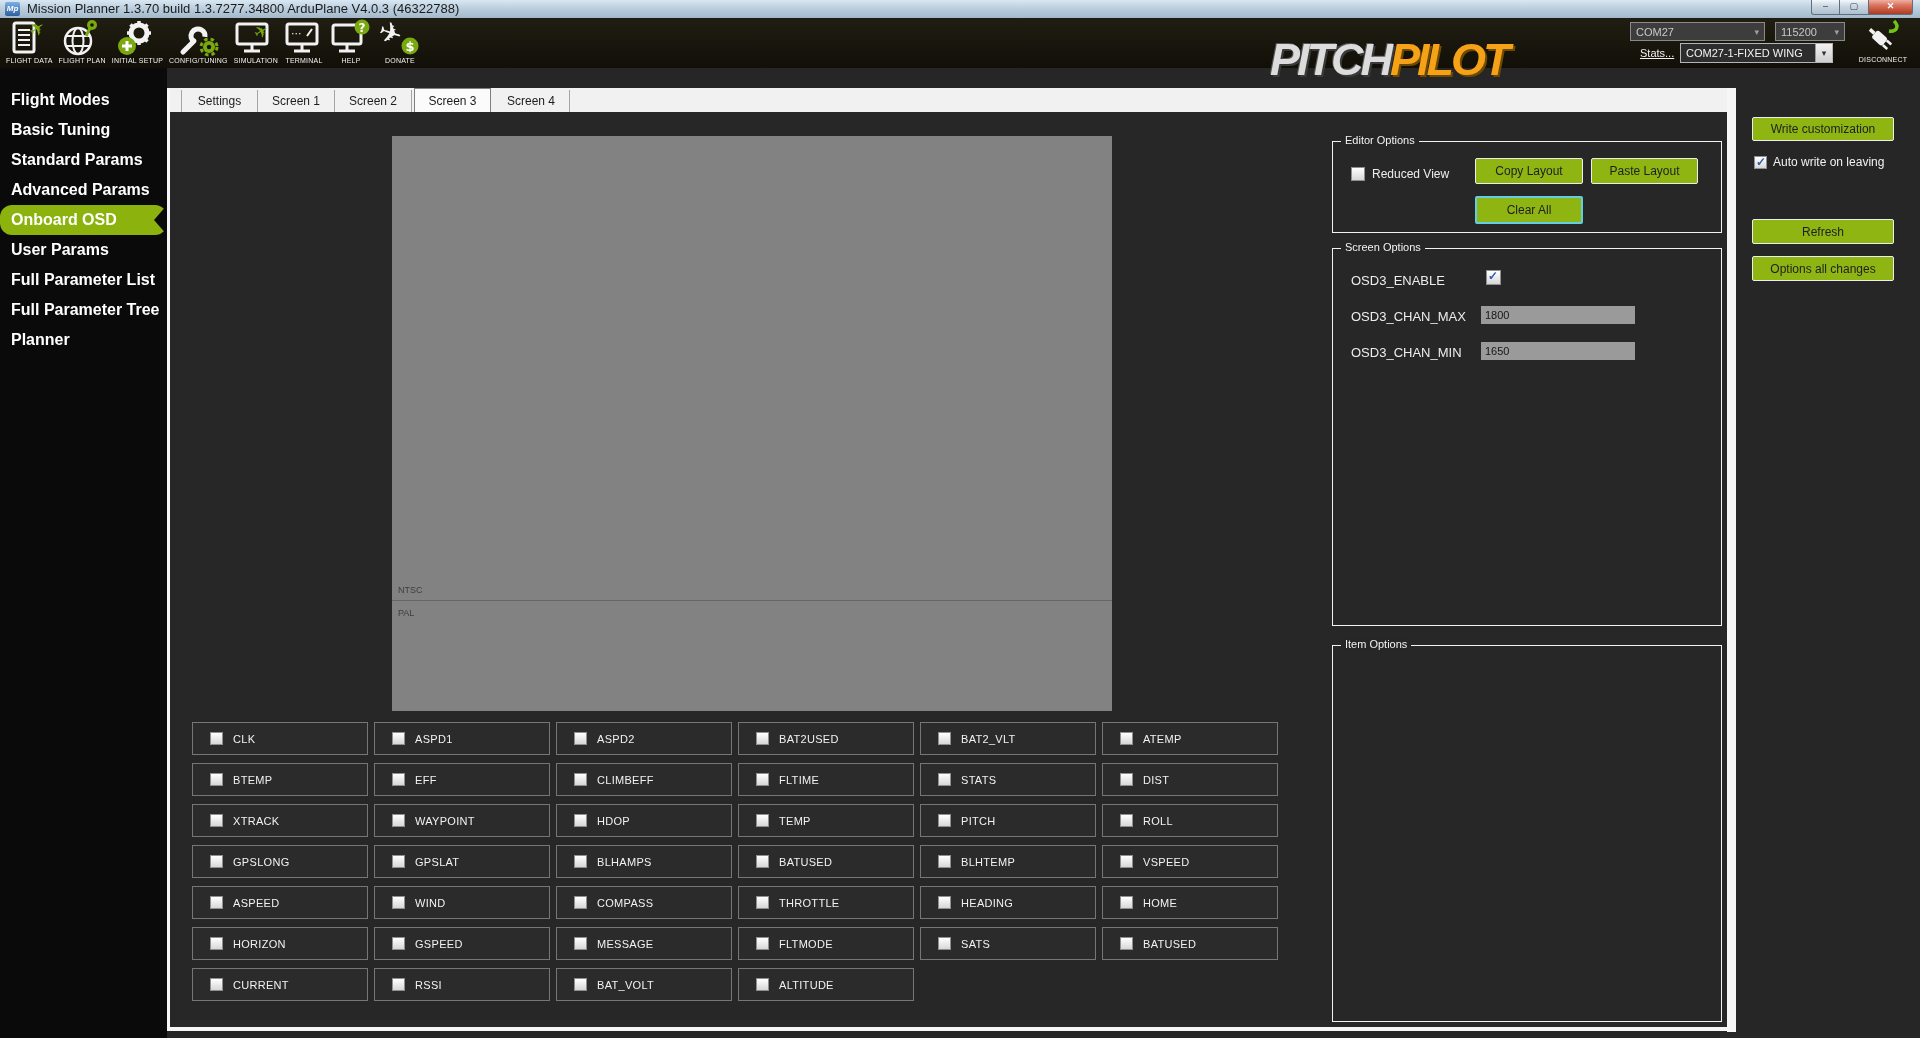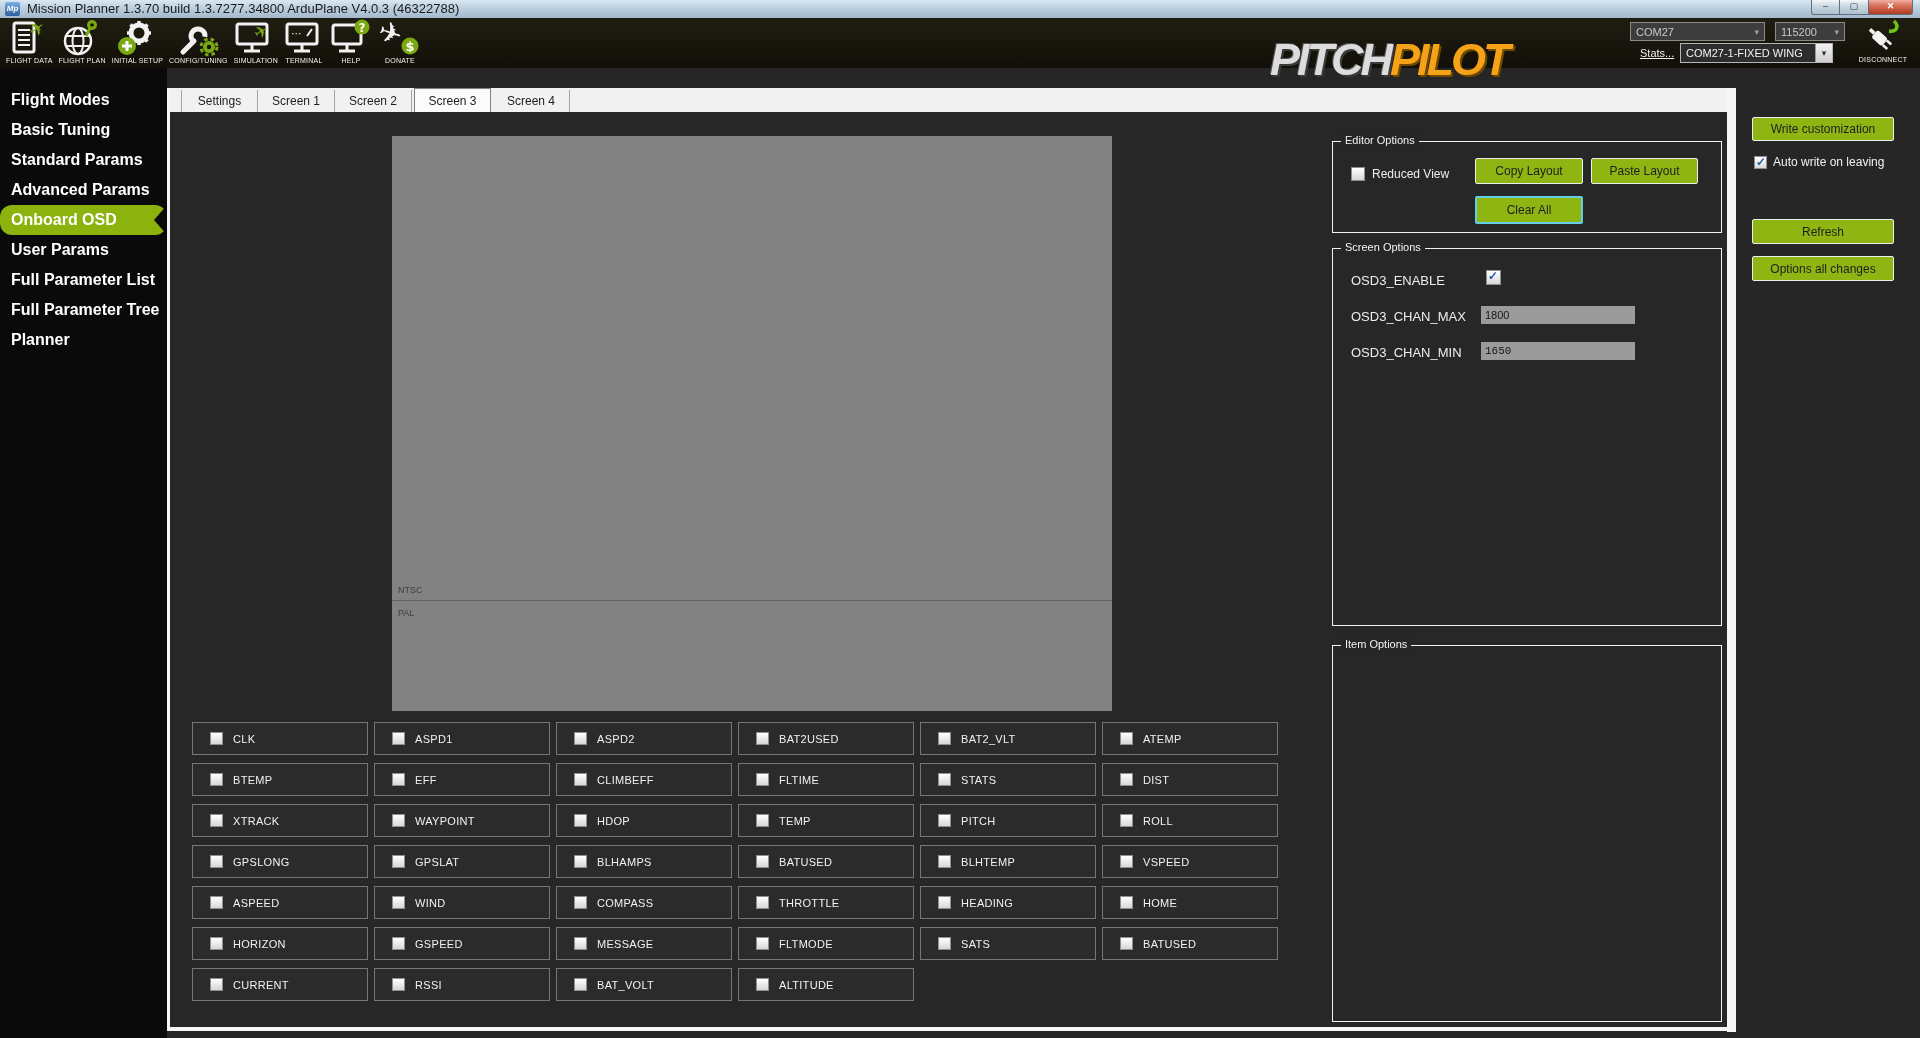--- a/index.html
+++ b/index.html
@@ -310,21 +310,21 @@
     <div class="gbtn focus" style="left:142px;top:54px;width:108px;height:28px;">Clear All</div>
   </div>
 
   <div class="group" style="left:1332px;top:248px;width:390px;height:378px;">
     <span class="group-title">Screen Options</span>
     <span class="plabel" style="left:18px;top:24px;">OSD3_ENABLE</span>
     <div class="cb big checked" style="position:absolute;left:153px;top:21px;"></div>
     <span class="plabel" style="left:18px;top:60px;">OSD3_CHAN_MAX</span>
     <input class="pfield" style="left: 148px; top: 57px; width: 154px; height: 18px;" value="1800">
     <span class="plabel" style="left:18px;top:96px;">OSD3_CHAN_MIN</span>
-    <input class="pfield" style="left: 148px; top: 93px; width: 154px; height: 18px; font-family: Liberation Mono, monospace;" value="1650">
+    <input class="pfield" style="left: 148px; top: 93px; width: 154px; height: 18px;" value="1650">
   </div>
 
   <div class="group" style="left:1332px;top:645px;width:390px;height:377px;">
     <span class="group-title">Item Options</span>
   </div>
 
   <div class="gbtn" style="left:1752px;top:117px;width:142px;height:24px;">Write customization</div>
   <div class="autorow">
     <div class="cb checked"></div>
     <span>Auto write on leaving</span>

